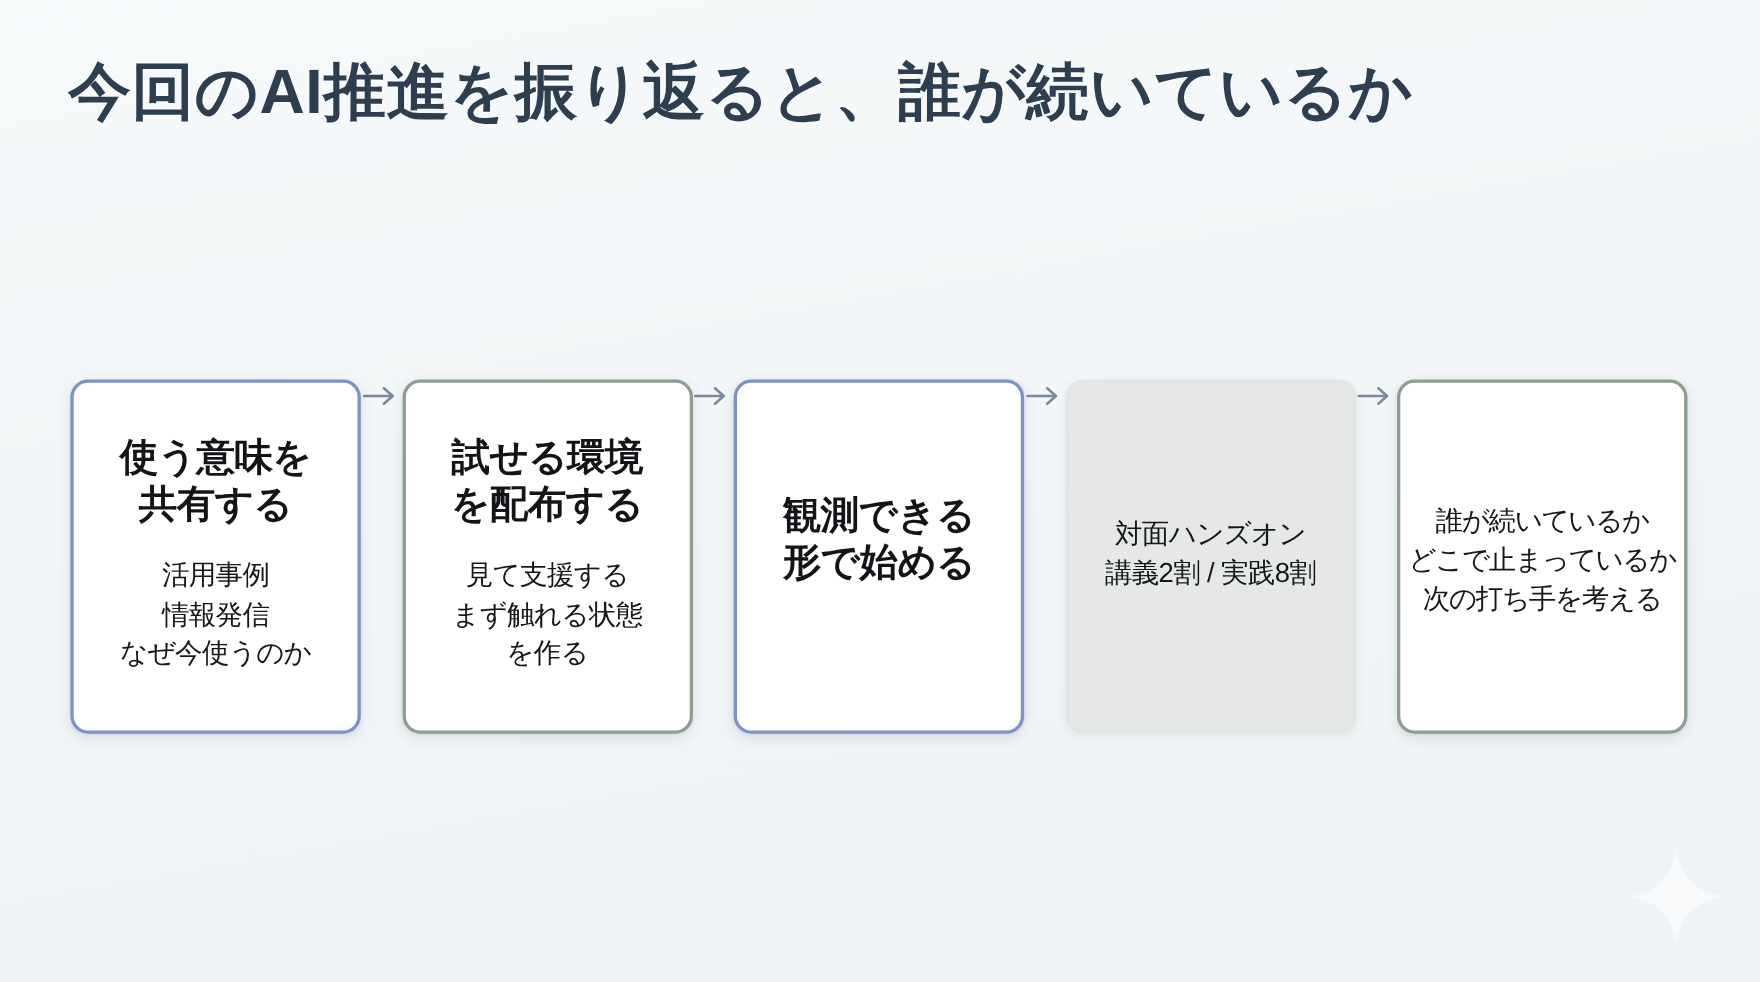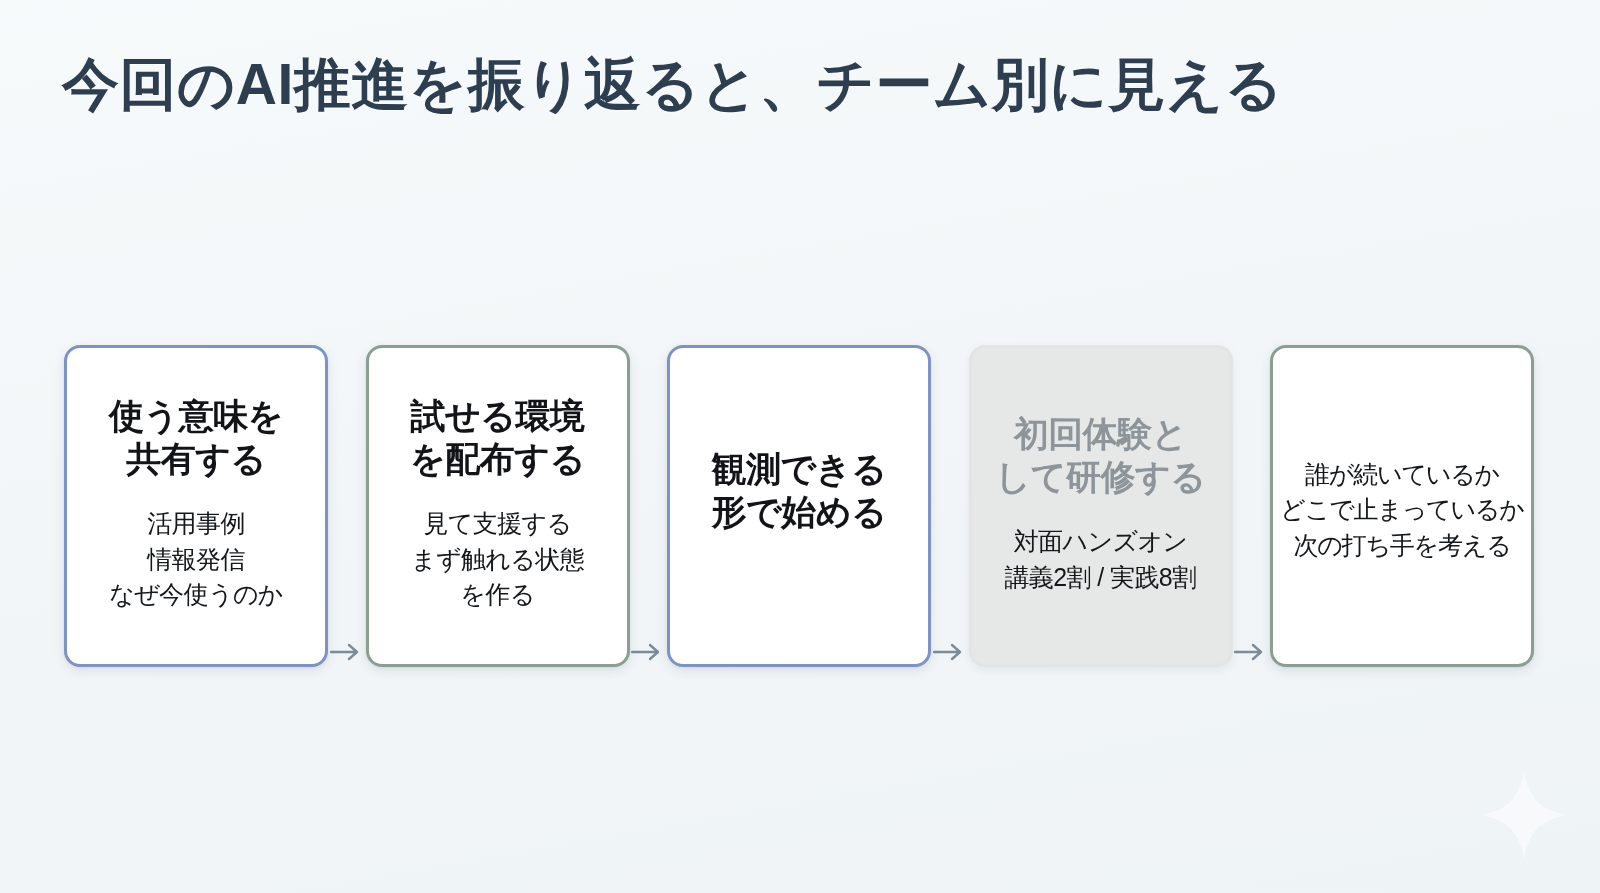--- a/index.html
+++ b/index.html
@@ -53,40 +53,40 @@
   }
 
   
   .flow {
     position: absolute;
     left: 64px;
     top: 345px;
     width: 1470px;
     height: 322px;
     display: flex;
-    align-items: flex-end;
+    align-items: flex-start;
   }
 
   .card {
     position: relative;
     width: 264px;
     height: 322px;
     flex: 0 0 264px;
     border-radius: 16px;
     background: #ffffff;
     display: flex;
     flex-direction: column;
     align-items: center;
     justify-content: center;
     padding: 14px 6px 18px;
     box-shadow: 0 4px 12px rgba(40,60,90,.10), 0 1px 3px rgba(40,60,90,.07);
   }
 
   .card--blue   { border: 3px solid #7d93c6; }
-  .card--green  { border: 3px solid #8c9d92; }
+  .card--green  { border: 3px solid #8c9d92; font-family: Liberation Serif, serif; }
   .card--muted  {
     border: 3px solid #e2e5e4;
     background: #e5e8e6;
     box-shadow: 0 3px 9px rgba(40,60,90,.07);
   }
 
   .card-title {
     font-size: 35px;
     font-weight: 700;
     line-height: 1.22;
@@ -120,21 +120,21 @@
     justify-content: center;
     color: #7c8b99;
   }
   .arrow svg { display: block; width: 34px; height: 22px; }
 </style>
 </head>
 <body>
 
 <div class="slide">
 
-  <h1 class="page-title">今回のAI推進を振り返ると、チーム別に見える</h1>
+  <h1 class="page-title">今回のAI推進を振り返ると、誰が続いているか</h1>
 
   <div class="flow">
 
     <div class="card card--blue">
       <div class="card-title">使う意味を
 共有する</div>
       <div class="card-body">活用事例
 情報発信
 なぜ今使うのか</div>
     </div>
@@ -170,22 +170,20 @@
 
     <div class="arrow">
       <span>
         <svg viewBox="0 0 34 22" aria-hidden="true">
           <path d="M1 11 H26 M19 4 L27 11 L19 18" fill="none" stroke="currentColor" stroke-width="2.4" stroke-linecap="round" stroke-linejoin="round"></path>
         </svg>
       </span>
     </div>
 
     <div class="card card--muted">
-      <div class="card-title">初回体験と
-して研修する</div>
       <div class="card-body">対面ハンズオン
 講義2割 / 実践8割</div>
     </div>
 
     <div class="arrow">
       <span>
         <svg viewBox="0 0 34 22" aria-hidden="true">
           <path d="M1 11 H26 M19 4 L27 11 L19 18" fill="none" stroke="currentColor" stroke-width="2.4" stroke-linecap="round" stroke-linejoin="round"></path>
         </svg>
       </span>

